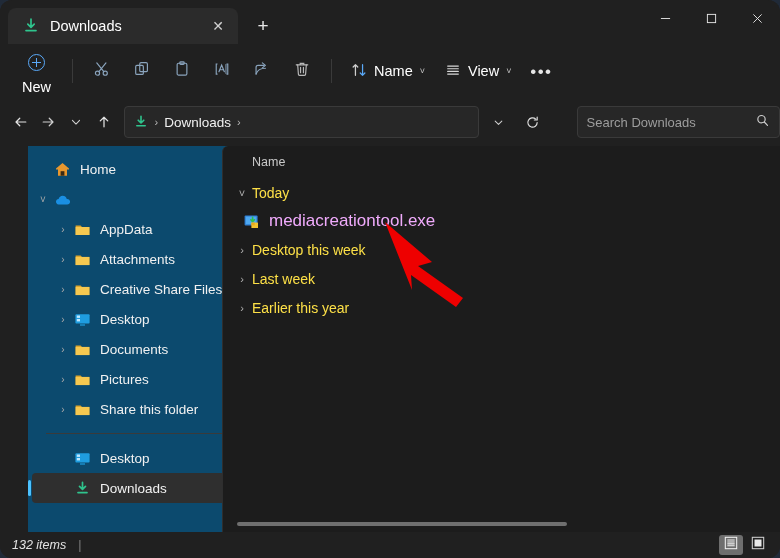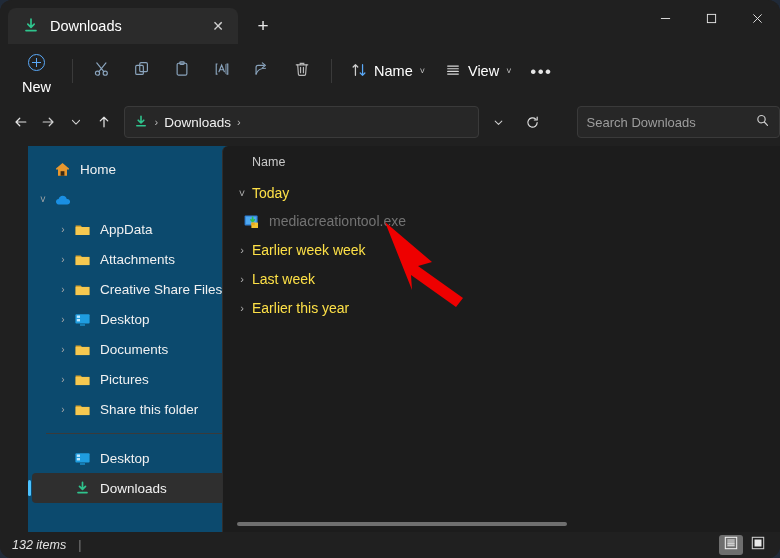--- a/index.html
+++ b/index.html
@@ -160,21 +160,21 @@
   .colhead span { color: #c9c9c9; font-size: 12.5px; }
   .grouprow {
     display: flex; align-items: center; height: 29px; padding-left: 9px;
   }
   .grouprow .gtw { width: 20px; color: #b0b0b0; font-size: 11px; text-align: center; }
   .grouprow .glabel { color: #fde047; font-size: 14px; }
   .filerow {
     display: flex; align-items: center; height: 28px; padding-left: 20px; gap: 9px;
   }
   .file-icon { width: 17px; height: 17px; flex: none; }
-  .file-name { color: #737373; font-size: 14px; }
+  .file-name { color: #f0abfc; font-size: 17px; }
   .h-scroll {
     position: absolute; left: 14px; bottom: 6px; width: 330px; height: 4px;
     border-radius: 2px; background: #6f6f6f;
   }
 
   
   .statusbar {
     position: absolute; left: 0; bottom: 0; width: 780px; height: 26px;
     background: #202020; display: flex; align-items: center; padding-left: 12px;
   }
@@ -498,21 +498,21 @@
         <rect x="1.6" y="2.4" width="13" height="10" rx="1" fill="#2f7fd4"></rect>
         <rect x="2.8" y="3.6" width="10.6" height="7.6" fill="#4ea8f0"></rect>
         <path d="M9.6 4.2v4.2M7.8 6.8l1.8 1.8 1.8-1.8" fill="none" stroke="#2fbf4f" stroke-width="1.6" stroke-linecap="round" stroke-linejoin="round"></path>
         <rect x="8.4" y="9.6" width="6.6" height="5.4" fill="#f2c231"></rect>
         <rect x="8.4" y="9.6" width="3.3" height="2.7" fill="#e8a91c"></rect>
             </svg></span>
           <span class="file-name">mediacreationtool.exe</span>
         </div>
         <div class="grouprow">
           <span class="gtw">›</span>
-          <span class="glabel">Earlier week week</span>
+          <span class="glabel">Desktop this week</span>
         </div>
         <div class="grouprow">
           <span class="gtw">›</span>
           <span class="glabel">Last week</span>
         </div>
         <div class="grouprow">
           <span class="gtw">›</span>
           <span class="glabel">Earlier this year</span>
         </div>
       </div>

